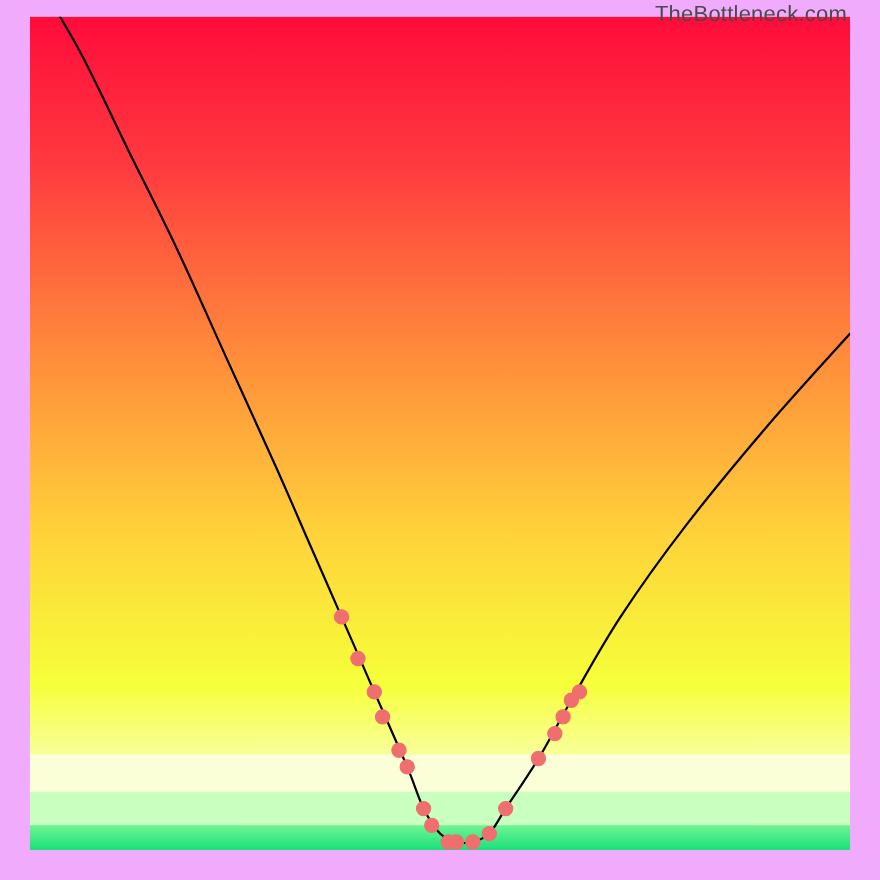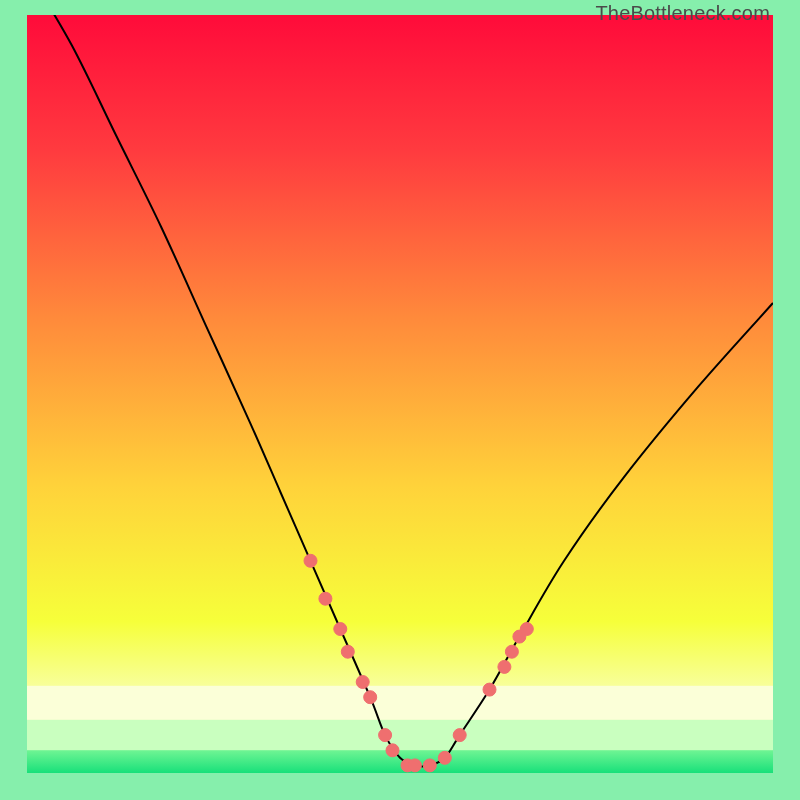--- a/index.html
+++ b/index.html
@@ -7,21 +7,21 @@
     padding: 0;
     width: 800px;
     height: 800px;
     background: #000;
     overflow: hidden;
     font-family: Arial, Helvetica, sans-serif;
   }
   .frame {
     position: absolute;
     inset: 0;
-    background: #86efac;
+    background: #f0abfc;
   }
   .plot {
     position: absolute;
     
     left: 27px;
     right: 27px;
     top: 15px;
     bottom: 27px;
     overflow: hidden;
   }

